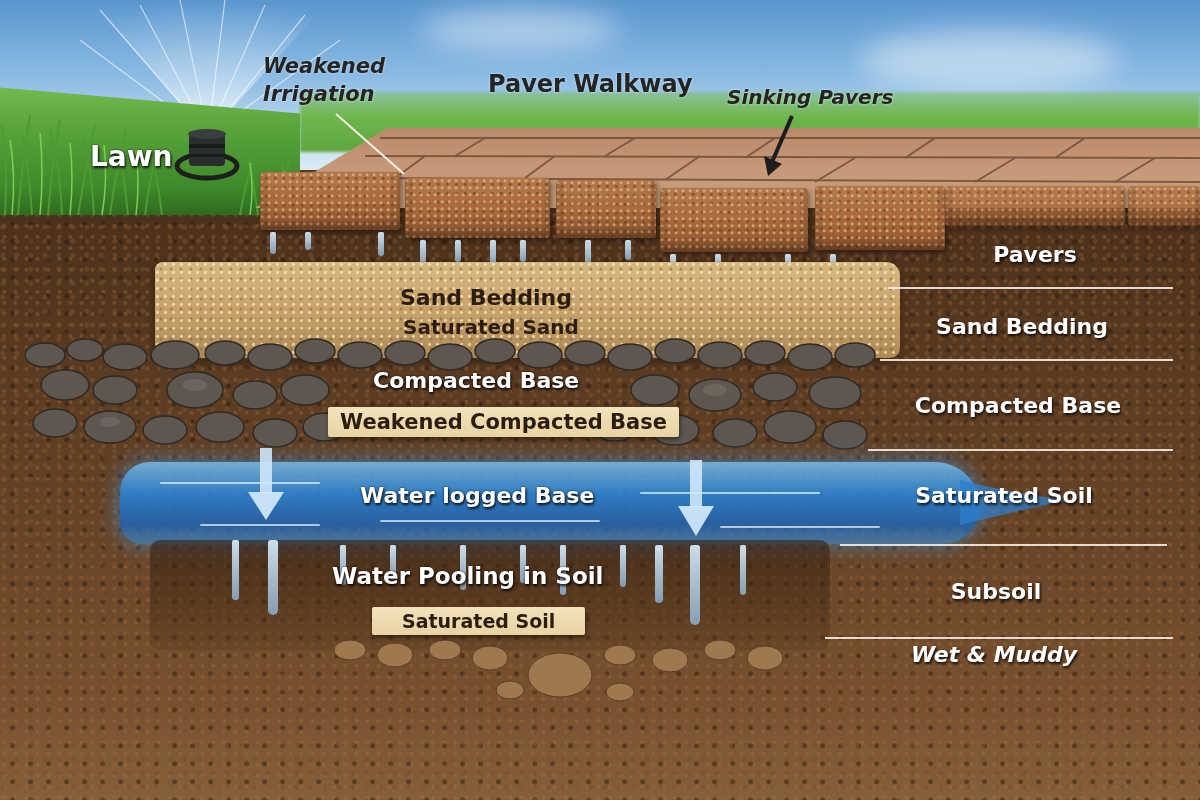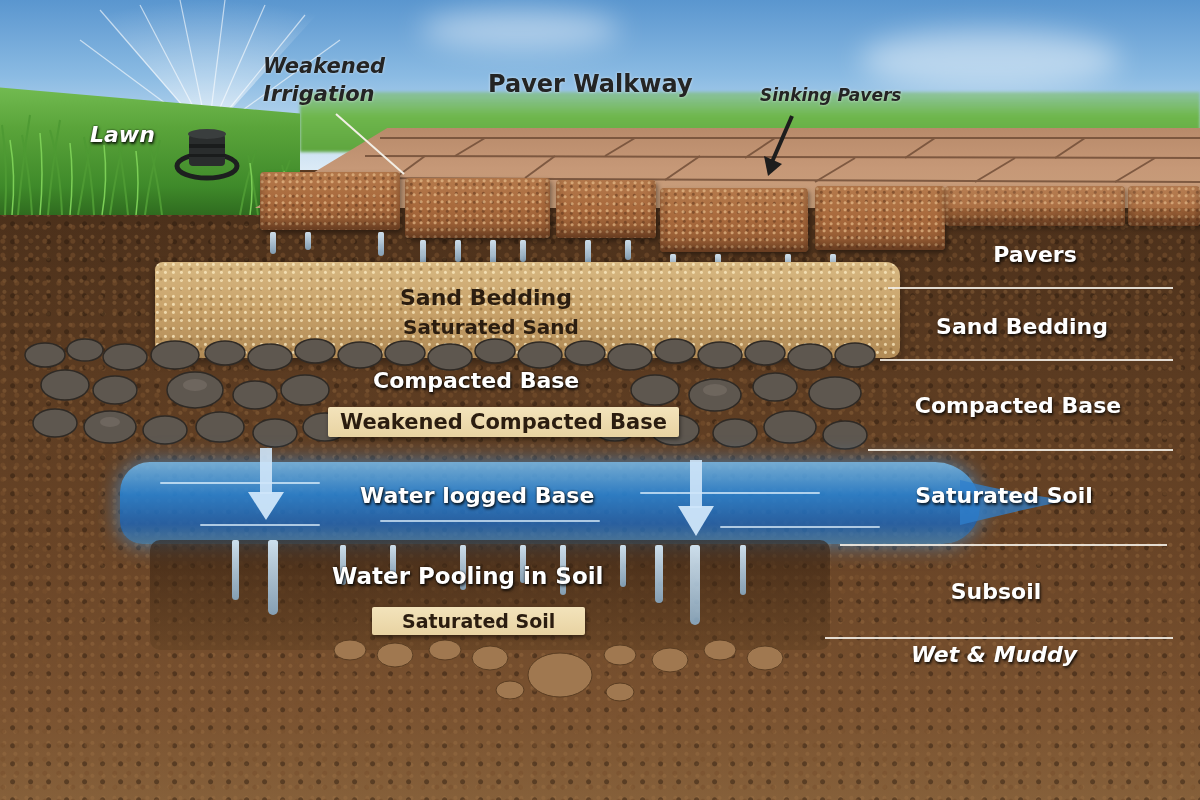--- a/index.html
+++ b/index.html
@@ -291,33 +291,33 @@
         <ellipse cx="240" cy="45" rx="32" ry="22"></ellipse>
         <ellipse cx="300" cy="25" rx="16" ry="10"></ellipse>
       <ellipse cx="350" cy="30" rx="18" ry="12"></ellipse>
         <ellipse cx="400" cy="20" rx="16" ry="10"></ellipse>
         <ellipse cx="445" cy="28" rx="18" ry="12"></ellipse>
       <ellipse cx="190" cy="60" rx="14" ry="9"></ellipse>
         <ellipse cx="300" cy="62" rx="14" ry="9"></ellipse>
     </g>
   </svg>
 
-  <div class="lbl lbl-white" style="left:90px;top:122px;font-size:22px;font-style:italic;">Lawn</div>
+  <div class="lbl lbl-white" style="left:90px;top:140px;font-size:28px;">Lawn</div>
 
   <div class="lbl lbl-dark italic" style="left:263px;top:52px;font-size:21px;line-height:28px;text-align:left;">
     <div>Weakened</div>
     <div>Irrigation</div>
   </div>
   <svg style="left:330px;top:110px;width:80px;height:70px;" viewBox="0 0 80 70">
     <line x1="6" y1="4" x2="74" y2="64" stroke="#f3efe6" stroke-width="2"></line>
   </svg>
 
   <div class="lbl lbl-dark" style="left:488px;top:70px;font-size:24px;">Paver Walkway</div>
 
-  <div class="lbl lbl-dark italic" style="left:760px;top:85px;font-size:17px;">Sinking Pavers</div>
+  <div class="lbl lbl-dark italic" style="left:727px;top:85px;font-size:20px;">Sinking Pavers</div>
   <svg style="left:760px;top:112px;width:40px;height:66px;" viewBox="0 0 40 66">
     <line x1="32" y1="4" x2="12" y2="50" stroke="#1d1d1d" stroke-width="4"></line>
     <polygon points="4,44 22,52 8,64" fill="#1d1d1d"></polygon>
   </svg>
 
   <div class="lbl lbl-dark-on-sand" style="left:400px;top:285px;font-size:22px;">Sand Bedding</div>
   <div class="lbl lbl-dark-on-sand" style="left:403px;top:315px;font-size:20px;">Saturated Sand</div>
 
   <div class="lbl lbl-white" style="left:373px;top:368px;font-size:22px;">Compacted Base</div>
   <div class="tag" style="left:328px;top:407px;font-size:21px;">Weakened Compacted Base</div>

